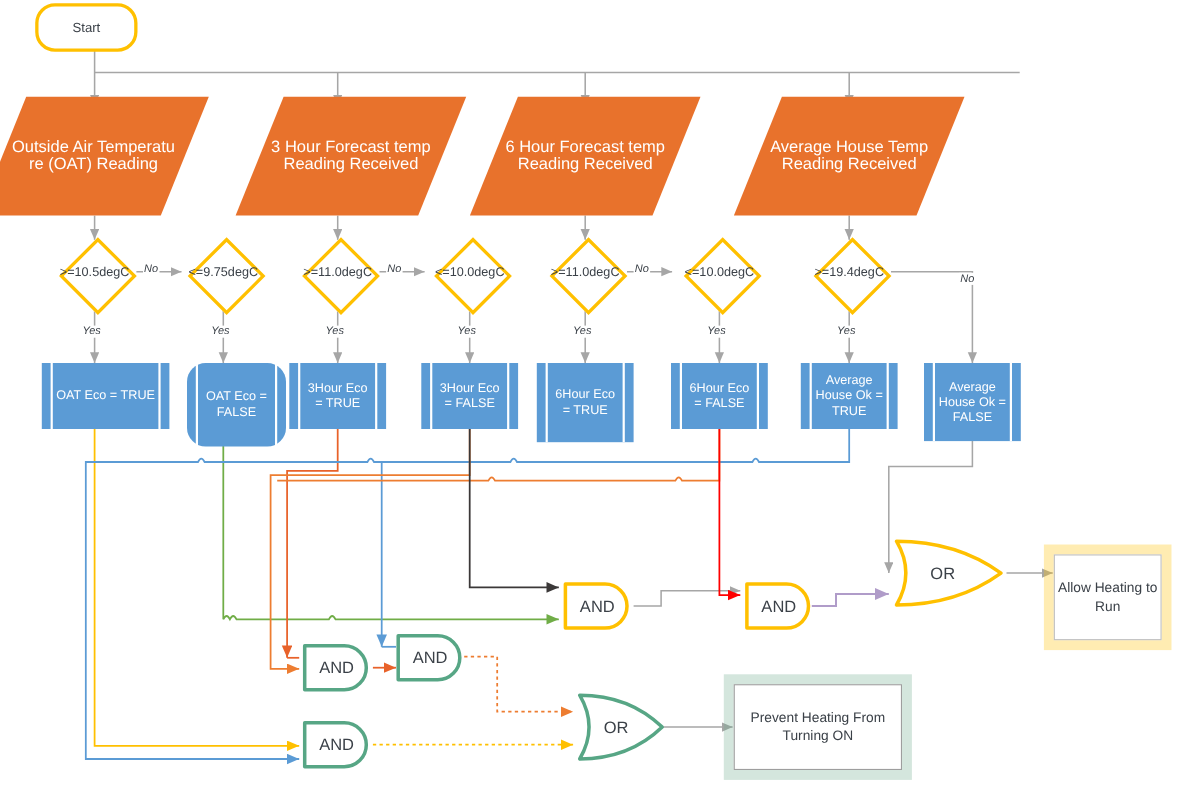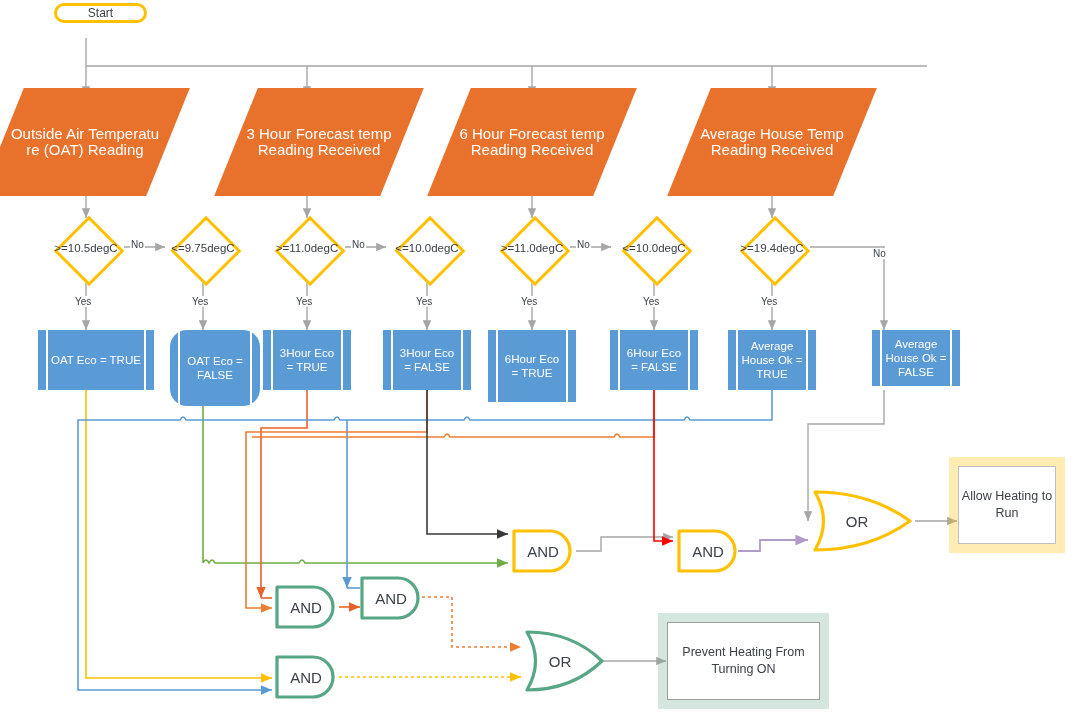--- a/index.html
+++ b/index.html
@@ -38,21 +38,21 @@
   .gate{font-size:15px;color:#3b4148;}
   .gate .glabel{position:relative;z-index:3;}
   .gate svg{position:absolute;left:0;top:0;}
 
   
   .outbox{background:#fff;font-size:12.5px;line-height:17px;color:#3b4148;}
   .outbox.allow{border:1px solid #bfbfbf;box-shadow:0 0 0 9px rgba(255,192,0,.30);}
   .outbox.prevent{border:1px solid #9e9e9e;box-shadow:0 0 0 9px rgba(112,173,144,.30);}
 
   .edge-label{position:absolute;font-size:10px;color:#3b4148;background:#fff;
-        padding:0 1px;z-index:6;}
+        padding:0 1px;z-index:6;font-style:italic;}
 </style>
 </head>
 <body>
 
 <div id="canvas">
 
   <svg id="wires" viewBox="0 0 1076 721">
     <defs>
       <marker id="ah-gray" markerWidth="8" markerHeight="8" refX="7" refY="3" orient="auto">
           <path d="M0,0 L7,3 L0,6 z" fill="#A6A6A6"></path>
@@ -200,21 +200,21 @@
 
     <g fill="none" stroke="#E8622A" stroke-width="1.6">
       <path d="M339,607 L360,607" marker-end="url(#ah-dorange)"></path>
     </g>
 
     <g fill="none" stroke="#B09CC9" stroke-width="1.8">
       <path d="M738,551 L760,551 L760,540 L808,540" marker-end="url(#ah-purple)"></path>
     </g>
   </svg>
 
-  <div class="node start" style="left:54px;top:3px;width:93px;height:20px;">Start</div>
+  <div class="node start" style="left:32px;top:3px;width:93px;height:44px;">Start</div>
 
   <div class="node para" style="left:2px;top:88px;width:166px;height:108px;">
     <span class="skew"></span>
     <span class="ptxt">Outside Air Temperatu re (OAT) Reading</span>
   </div>
 
   <div class="node para" style="left:236px;top:88px;width:166px;height:108px;">
     <span class="skew"></span>
     <span class="ptxt">3 Hour Forecast temp Reading Received</span>
   </div>
@@ -299,21 +299,21 @@
   <div class="node pbox" style="left:610px;top:330px;width:88px;height:60px;">
     <span class="bar l"></span>
     <span class="bar r"></span>
     <span class="btxt">6Hour Eco = FALSE</span>
   </div>
   <div class="node pbox" style="left:728px;top:330px;width:88px;height:60px;">
     <span class="bar l"></span>
     <span class="bar r"></span>
     <span class="btxt">Average House Ok = TRUE</span>
   </div>
-  <div class="node pbox" style="left:840px;top:330px;width:88px;height:56px;margin-left:32px;">
+  <div class="node pbox" style="left:840px;top:330px;width:88px;height:71px;">
     <span class="bar l"></span>
     <span class="bar r"></span>
     <span class="btxt">Average House Ok = FALSE</span>
   </div>
 
   <div class="node gate" style="left:510px;top:527px;width:66px;height:48px;">
     <svg width="66" height="48" viewBox="0 0 66 48">
       <path d="M4,4 H40 A20,20 0 0 1 40,44 H4 Z" fill="#fff" stroke="#FFC000" stroke-width="3.2" stroke-linejoin="round"></path>
     </svg>
     <span class="glabel">AND</span>
@@ -354,17 +354,17 @@
     <span class="glabel">AND</span>
   </div>
 
   <div class="node gate" style="left:522px;top:628px;width:86px;height:66px;">
     <svg width="86" height="66" viewBox="0 0 86 66">
       <path d="M5,4 Q22,33 5,62 Q50,62 80,33 Q50,4 5,4 Z" fill="#fff" stroke="#57A685" stroke-width="3.2" stroke-linejoin="round"></path>
     </svg>
     <span class="glabel" style="margin-right:10px;">OR</span>
   </div>
 
-  <div class="node outbox allow" style="left:958px;top:466px;width:98px;height:78px;">Allow Heating to Run</div>
+  <div class="node outbox allow" style="left:958px;top:504px;width:98px;height:78px;">Allow Heating to Run</div>
 
   <div class="node outbox prevent" style="left:667px;top:622px;width:153px;height:78px;">Prevent Heating From Turning ON</div>
 
 </div>
 
 </body></html>

